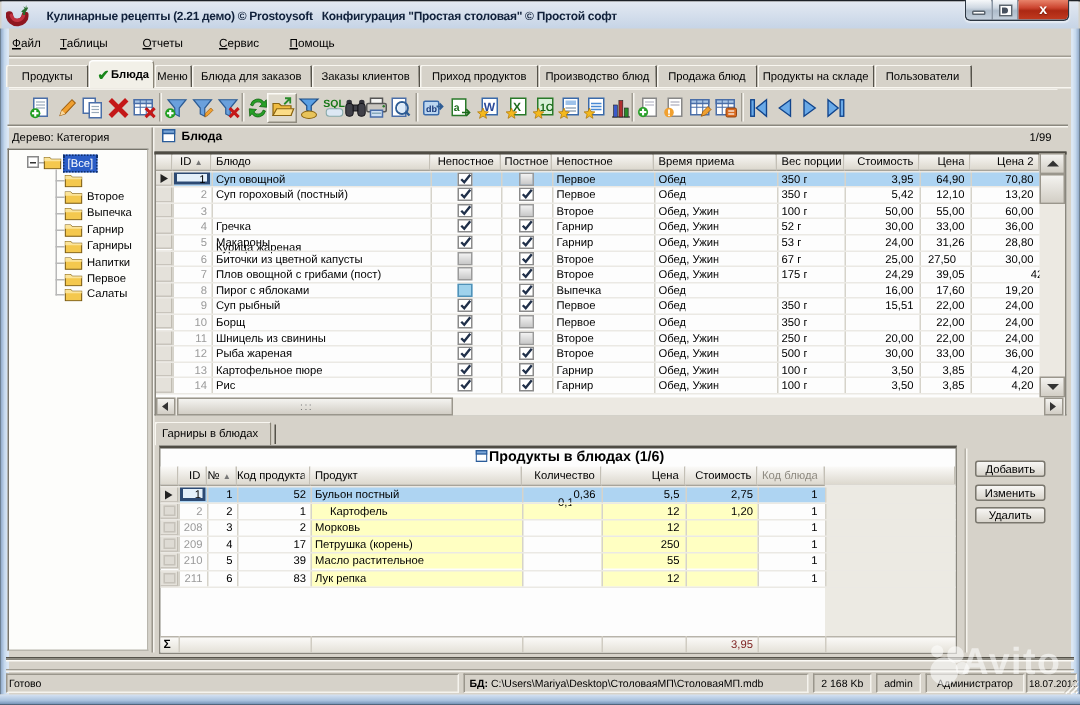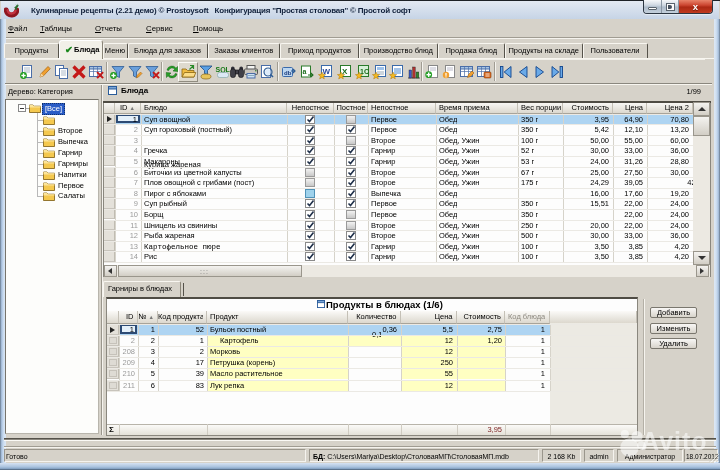--- a/index.html
+++ b/index.html
@@ -459,21 +459,21 @@
 <div class="cell" style="left:144px;top:167.5px;width:141px;">Биточки из цветной капусты</div>
 <div class="abs" style="left:305px;top:167.49999999999997px;width:10px;height:9px;background:linear-gradient(#f2f2f2,#c8c8c8);border:1px solid #9a9a9a;"></div>
 <div class="abs" style="left:346px;top:167.49999999999997px;width:10px;height:9px;background:#fff;border:1px solid #8a8a8a;"></div>
 <svg class="abs" style="left:347px;top:167.49999999999997px;" width="9" height="9" viewBox="0 0 9 9">
     <path d="M1.5 4.5 L3.5 6.5 L7.5 1.5" stroke="#20304a" stroke-width="1.6" fill="none"></path>
   </svg>
 <div class="cell" style="left:371px;top:167.5px;">Второе</div>
 <div class="cell" style="left:439px;top:167.5px;">Обед, Ужин</div>
 <div class="cell" style="left:521px;top:167.5px;">67 г</div>
 <div class="cell" style="left:563px;top:167.5px;width:46px;text-align:right;">25,00</div>
-<div class="cell" style="left:613px;top:167.5px;width:30px;text-align:right;">27,50</div>
+<div class="cell" style="left:613px;top:167.5px;width:30px;text-align:center;">27,50</div>
 <div class="cell" style="left:647px;top:167.5px;width:42px;text-align:right;">30,00</div>
 <div class="abs" style="left:104px;top:177.1px;width:11px;height:10.6px;background:#e4e1da;border-right:1px solid #c0bcb2;border-bottom:1px solid #c8c4bc;"></div>
 <div class="cell" style="left:115px;top:178.1px;width:23px;text-align:right;color:#9a9a9a;">7</div>
 <div class="cell" style="left:144px;top:178.1px;width:141px;">Плов овощной с грибами (пост)</div>
 <div class="abs" style="left:305px;top:178.09999999999997px;width:10px;height:9px;background:linear-gradient(#f2f2f2,#c8c8c8);border:1px solid #9a9a9a;"></div>
 <div class="abs" style="left:346px;top:178.09999999999997px;width:10px;height:9px;background:#fff;border:1px solid #8a8a8a;"></div>
 <svg class="abs" style="left:347px;top:178.09999999999997px;" width="9" height="9" viewBox="0 0 9 9">
     <path d="M1.5 4.5 L3.5 6.5 L7.5 1.5" stroke="#20304a" stroke-width="1.6" fill="none"></path>
   </svg>
 <div class="cell" style="left:371px;top:178.1px;">Второе</div>
@@ -553,21 +553,21 @@
     <path d="M1.5 4.5 L3.5 6.5 L7.5 1.5" stroke="#20304a" stroke-width="1.6" fill="none"></path>
   </svg>
 <div class="cell" style="left:371px;top:231.1px;">Второе</div>
 <div class="cell" style="left:439px;top:231.1px;">Обед, Ужин</div>
 <div class="cell" style="left:521px;top:231.1px;">500 г</div>
 <div class="cell" style="left:563px;top:231.1px;width:46px;text-align:right;">30,00</div>
 <div class="cell" style="left:613px;top:231.1px;width:30px;text-align:right;">33,00</div>
 <div class="cell" style="left:647px;top:231.1px;width:42px;text-align:right;">36,00</div>
 <div class="abs" style="left:104px;top:240.7px;width:11px;height:10.6px;background:#e4e1da;border-right:1px solid #c0bcb2;border-bottom:1px solid #c8c4bc;"></div>
 <div class="cell" style="left:115px;top:241.7px;width:23px;text-align:right;color:#9a9a9a;">13</div>
-<div class="cell" style="left:144px;top:241.7px;width:141px;font-family:Liberation Mono, monospace;">Картофельное пюре</div>
+<div class="cell" style="left:144px;top:241.7px;width:141px;">Картофельное пюре</div>
 <div class="abs" style="left:305px;top:241.69999999999993px;width:10px;height:9px;background:#fff;border:1px solid #8a8a8a;"></div>
 <svg class="abs" style="left:306px;top:241.69999999999993px;" width="9" height="9" viewBox="0 0 9 9">
     <path d="M1.5 4.5 L3.5 6.5 L7.5 1.5" stroke="#20304a" stroke-width="1.6" fill="none"></path>
   </svg>
 <div class="abs" style="left:346px;top:241.69999999999993px;width:10px;height:9px;background:#fff;border:1px solid #8a8a8a;"></div>
 <svg class="abs" style="left:347px;top:241.69999999999993px;" width="9" height="9" viewBox="0 0 9 9">
     <path d="M1.5 4.5 L3.5 6.5 L7.5 1.5" stroke="#20304a" stroke-width="1.6" fill="none"></path>
   </svg>
 <div class="cell" style="left:371px;top:241.7px;">Гарнир</div>
 <div class="cell" style="left:439px;top:241.7px;">Обед, Ужин</div>

